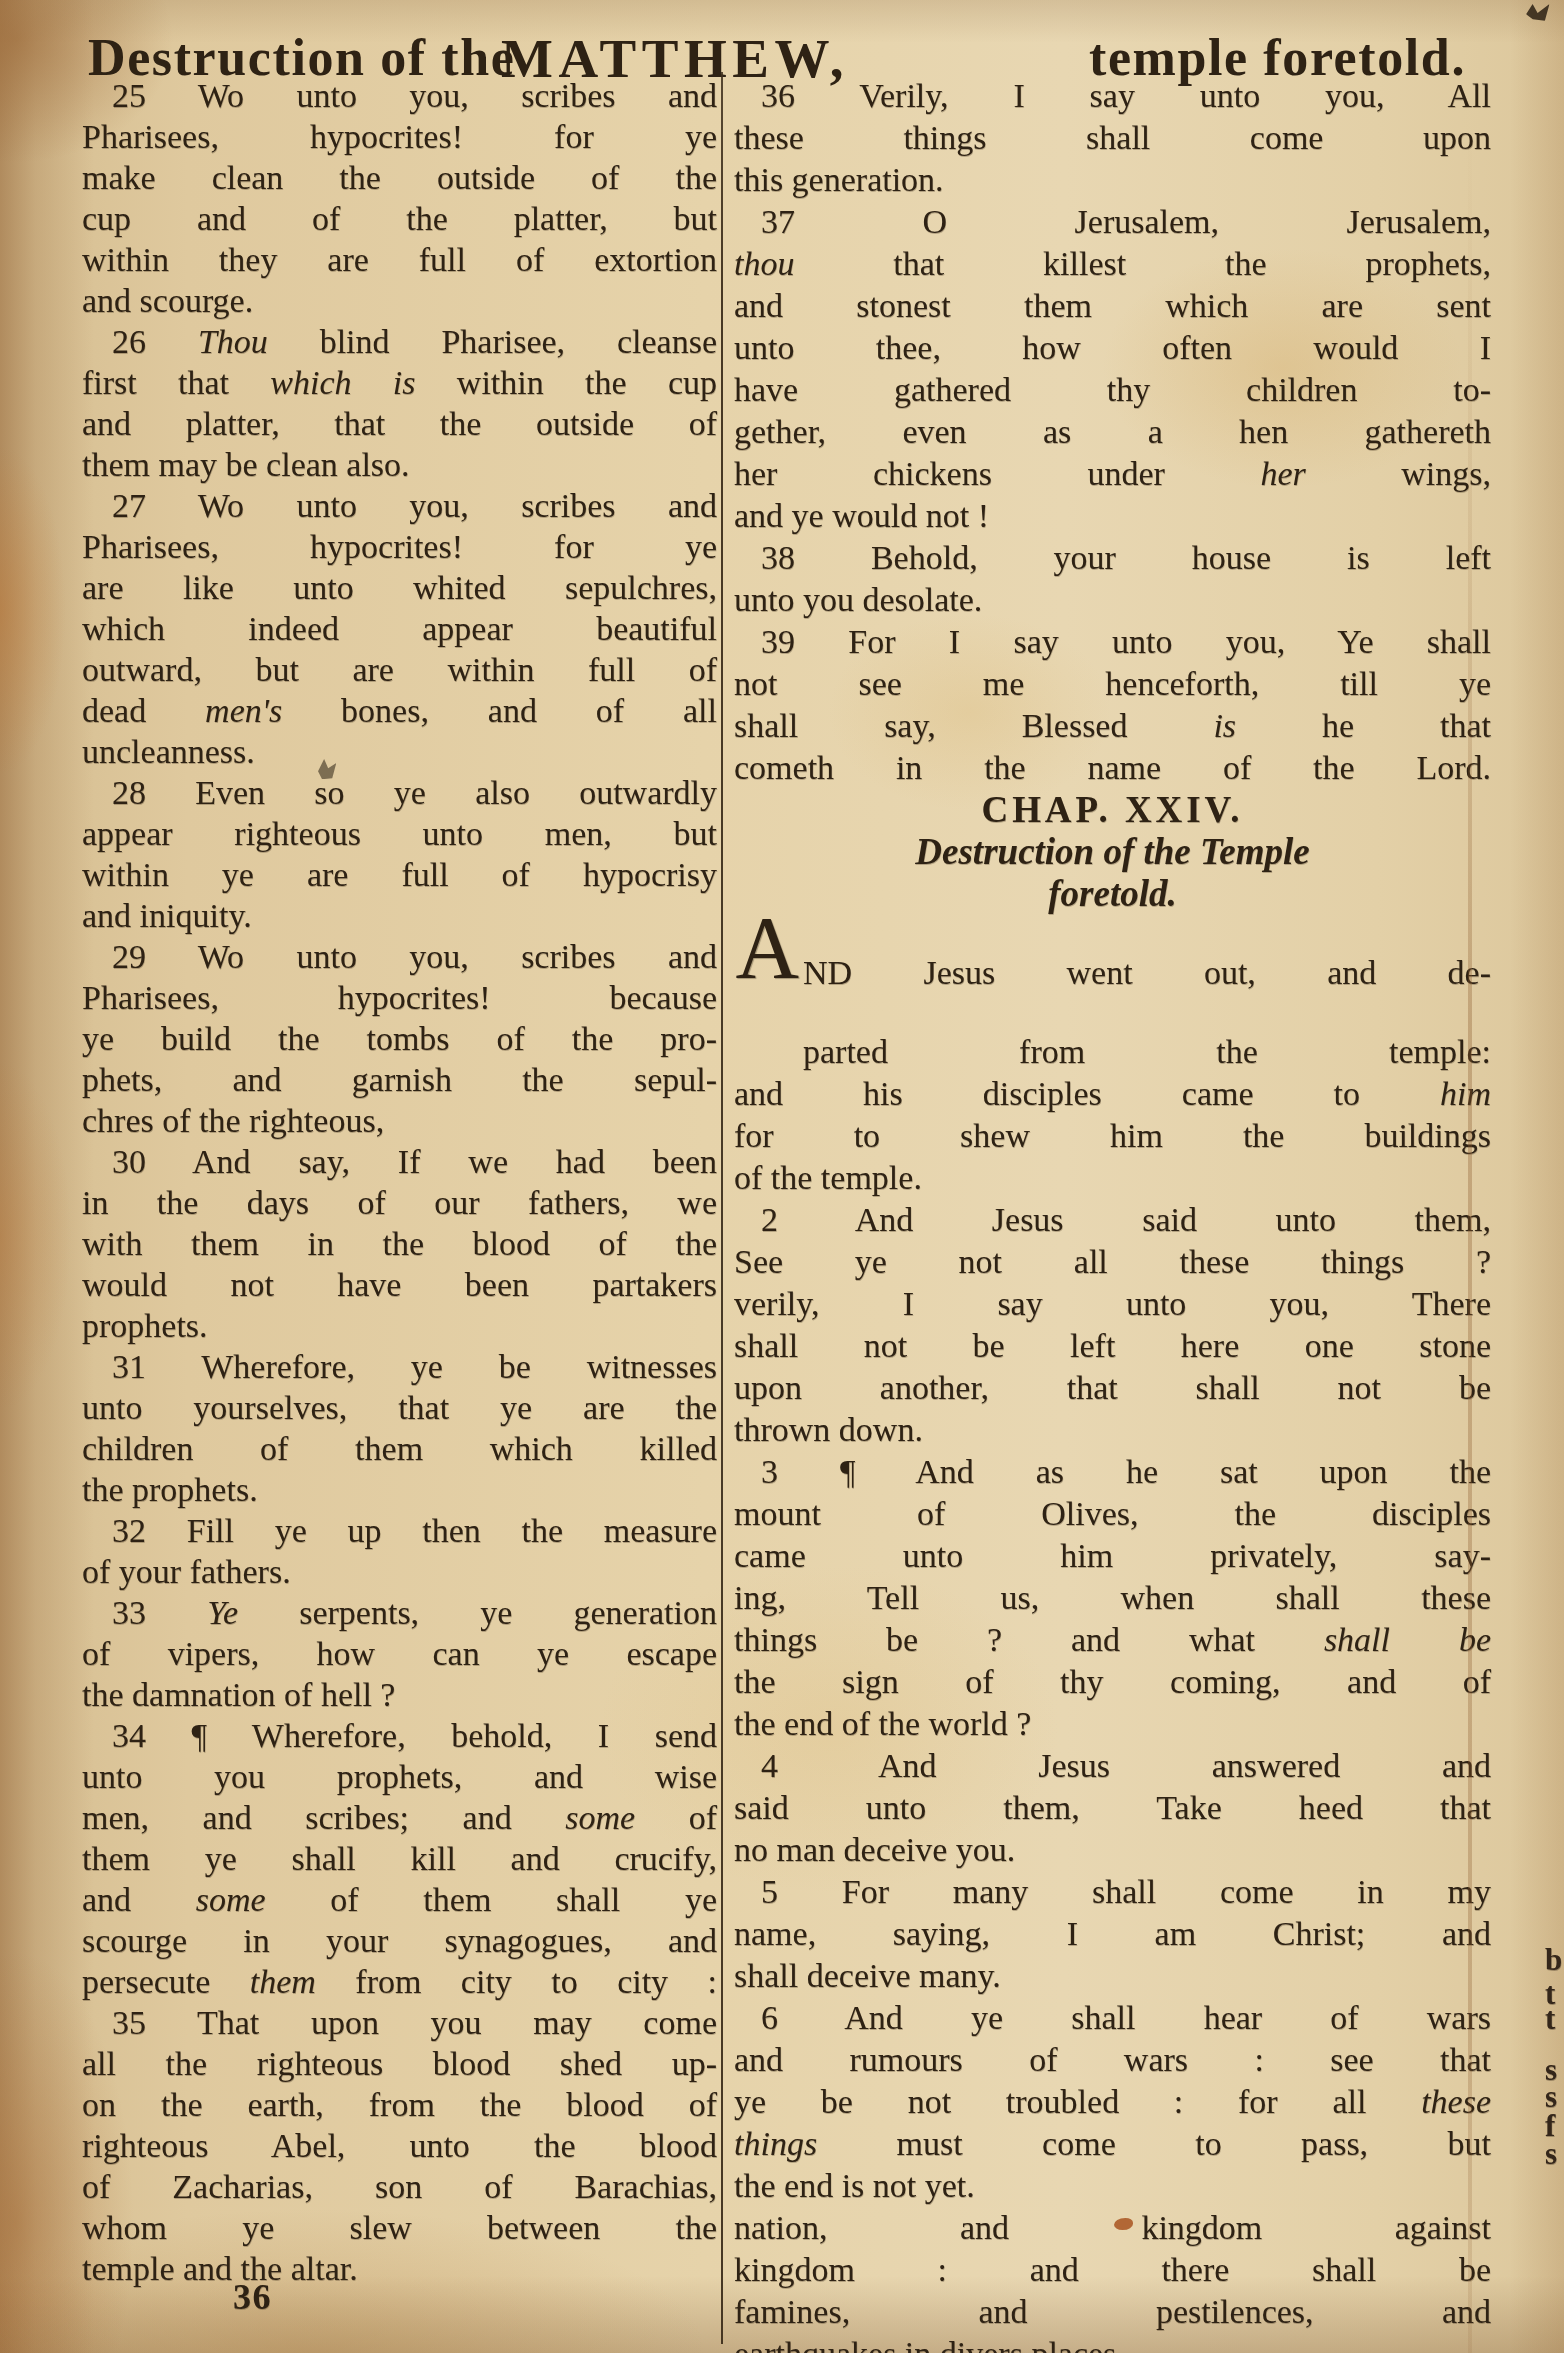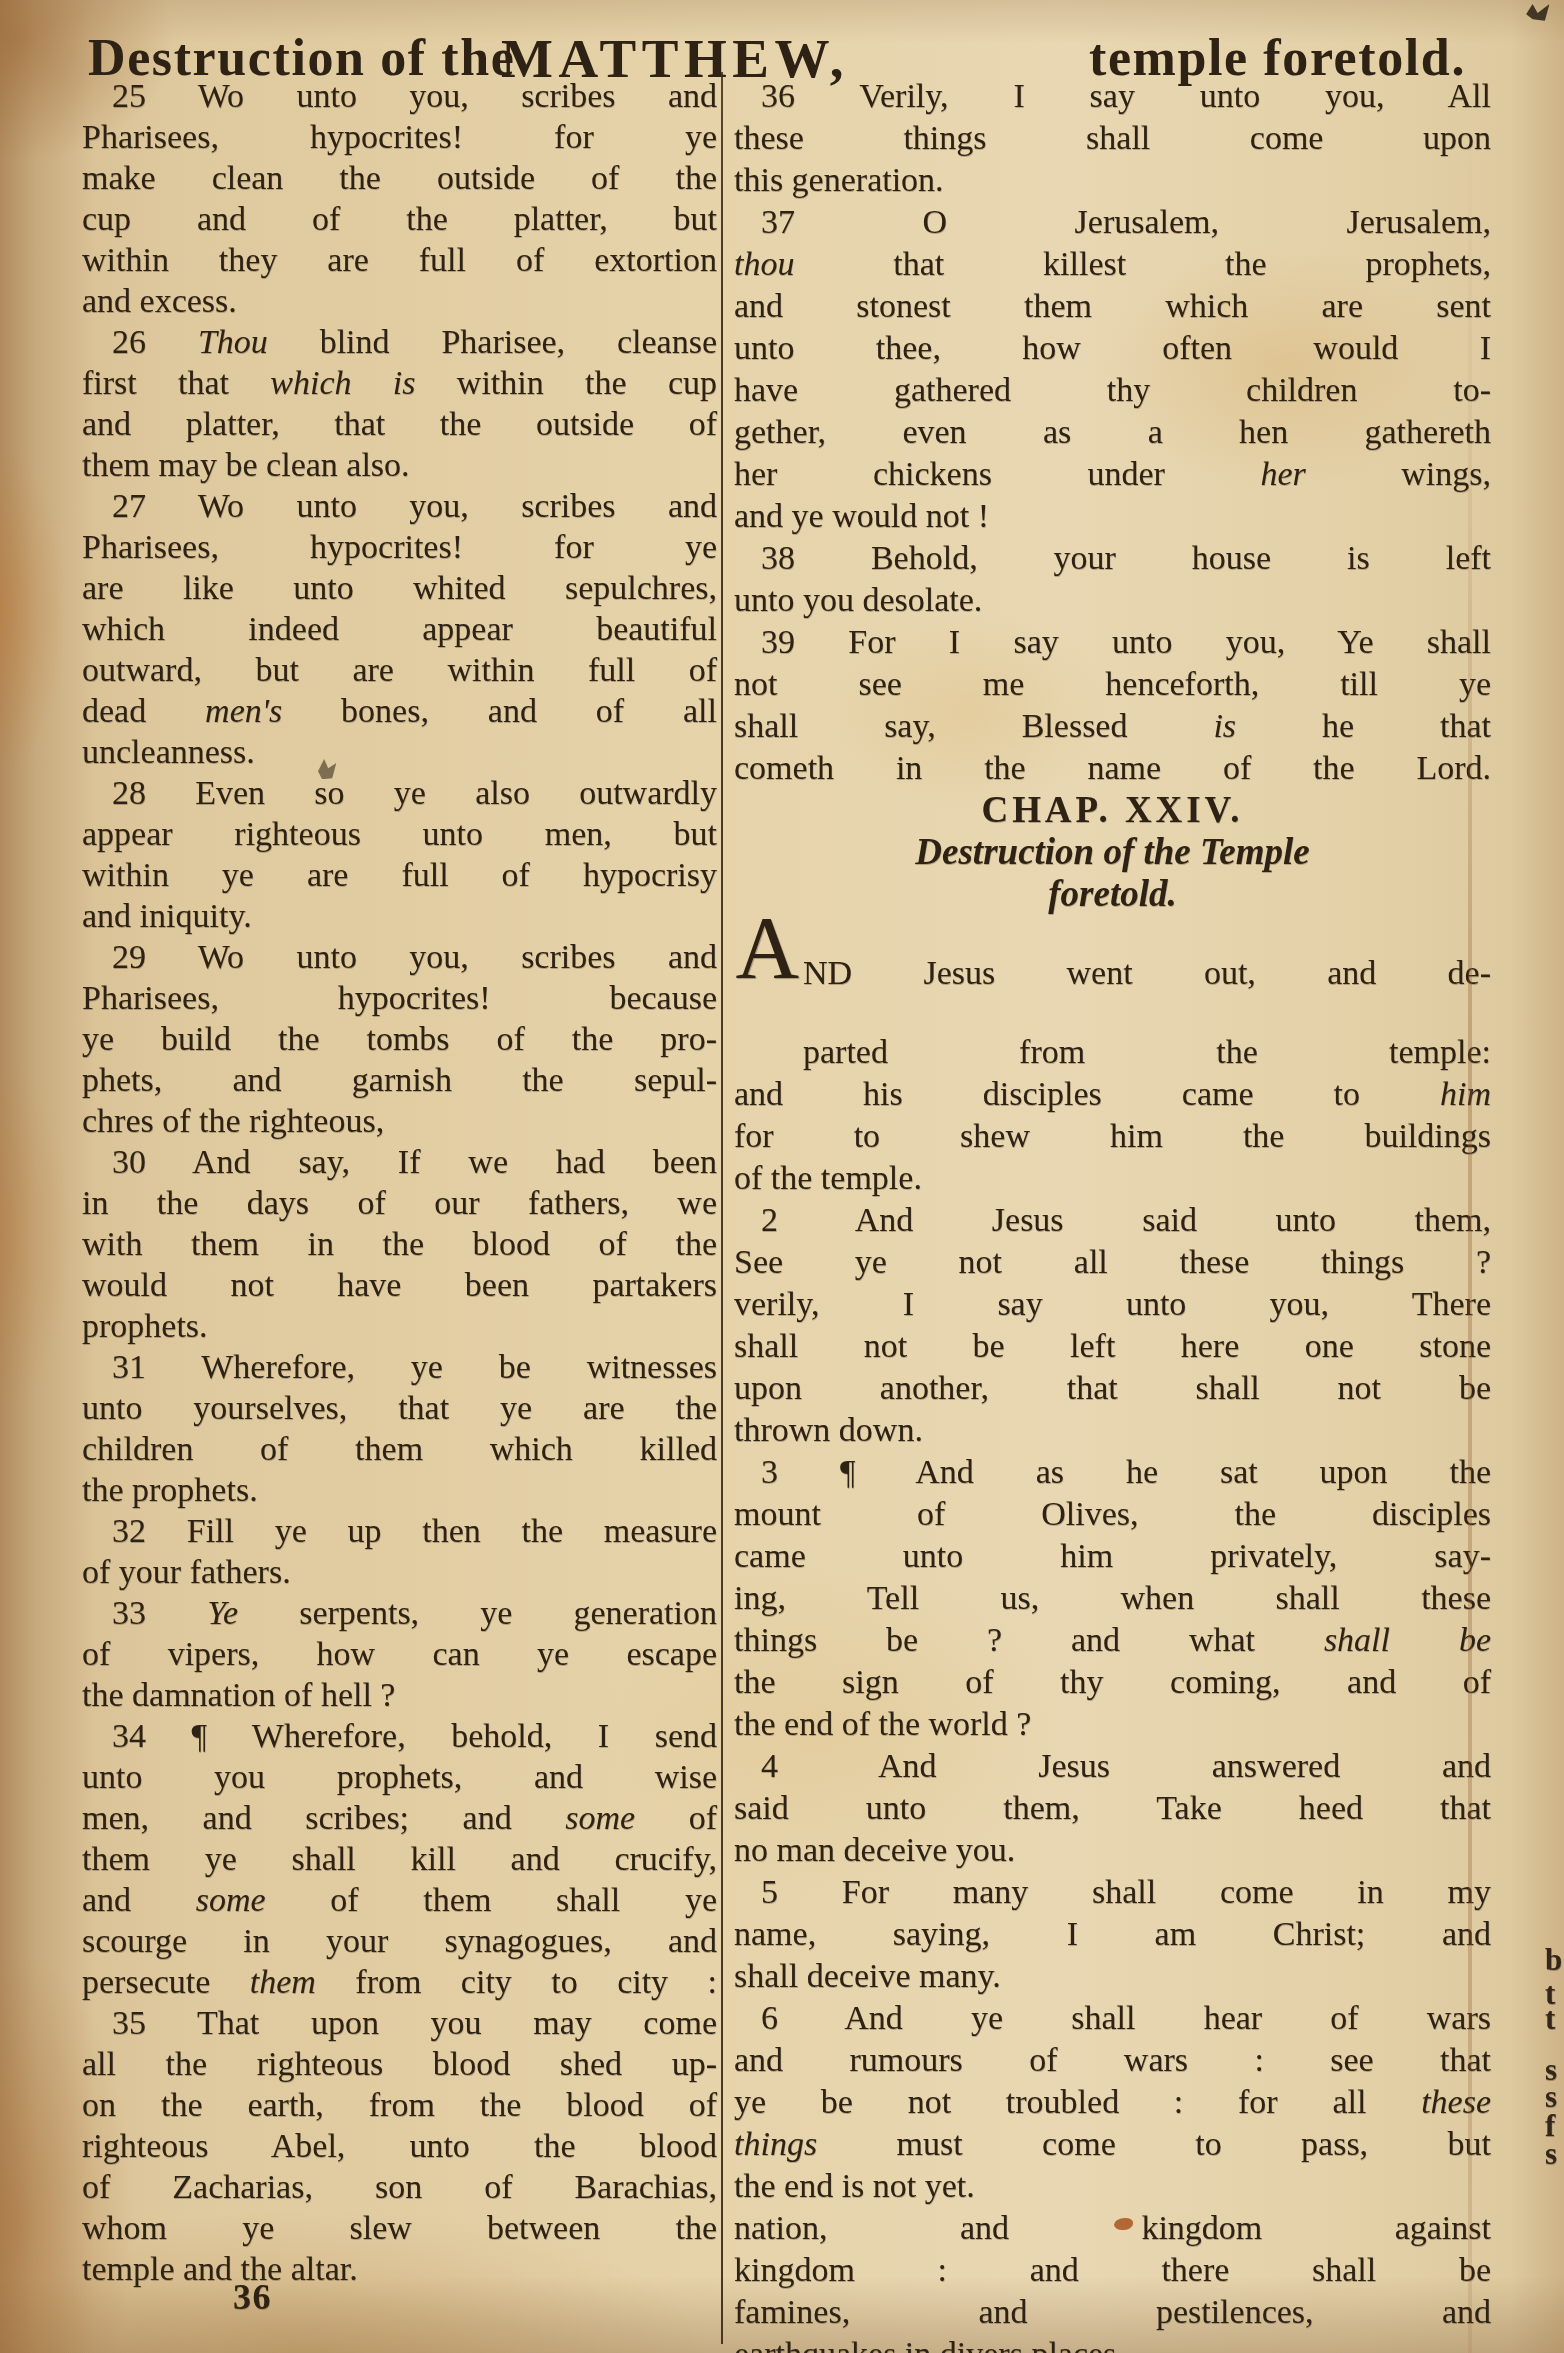--- a/index.html
+++ b/index.html
@@ -100,21 +100,21 @@
   <span class="rh-left">Destruction of the</span>
   <span class="rh-center">MATTHEW,</span>
   <span class="rh-right">temple foretold.</span>
 
   <div id="col-left" class="col">
       <div class="line j ind"><span>25 Wo unto you, scribes and</span></div>
       <div class="line j"><span>Pharisees, hypocrites! for ye</span></div>
       <div class="line j"><span>make clean the outside of the</span></div>
       <div class="line j"><span>cup and of the platter, but</span></div>
       <div class="line j"><span>within they are full of extortion</span></div>
-      <div class="line"><span>and excess.</span></div>
+      <div class="line"><span>and scourge.</span></div>
       <div class="line j ind"><span>26 </span><span class="it">Thou</span><span> blind Pharisee, cleanse</span></div>
       <div class="line j"><span>first that </span><span class="it">which is</span><span> within the cup</span></div>
       <div class="line j"><span>and platter, that the outside of</span></div>
       <div class="line"><span>them may be clean also.</span></div>
       <div class="line j ind"><span>27 Wo unto you, scribes and</span></div>
       <div class="line j"><span>Pharisees, hypocrites! for ye</span></div>
       <div class="line j"><span>are like unto whited sepulchres,</span></div>
       <div class="line j"><span>which indeed appear beautiful</span></div>
       <div class="line j"><span>outward, but are within full of</span></div>
       <div class="line j"><span>dead </span><span class="it">men's</span><span> bones, and of all</span></div>

